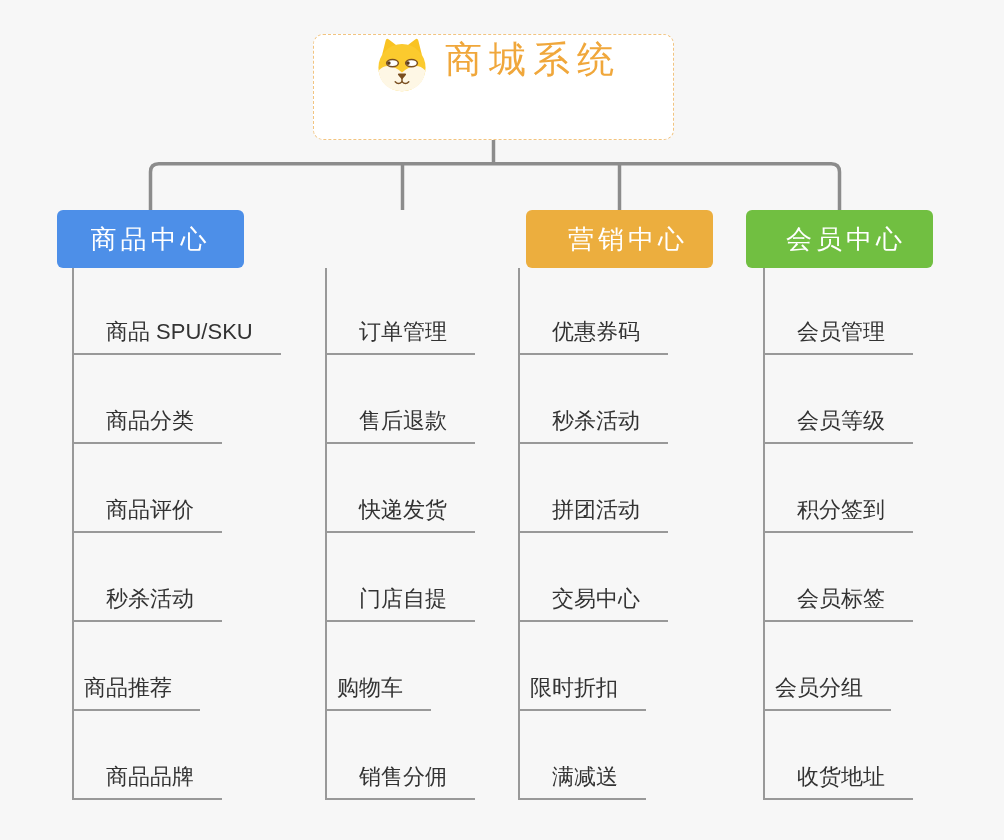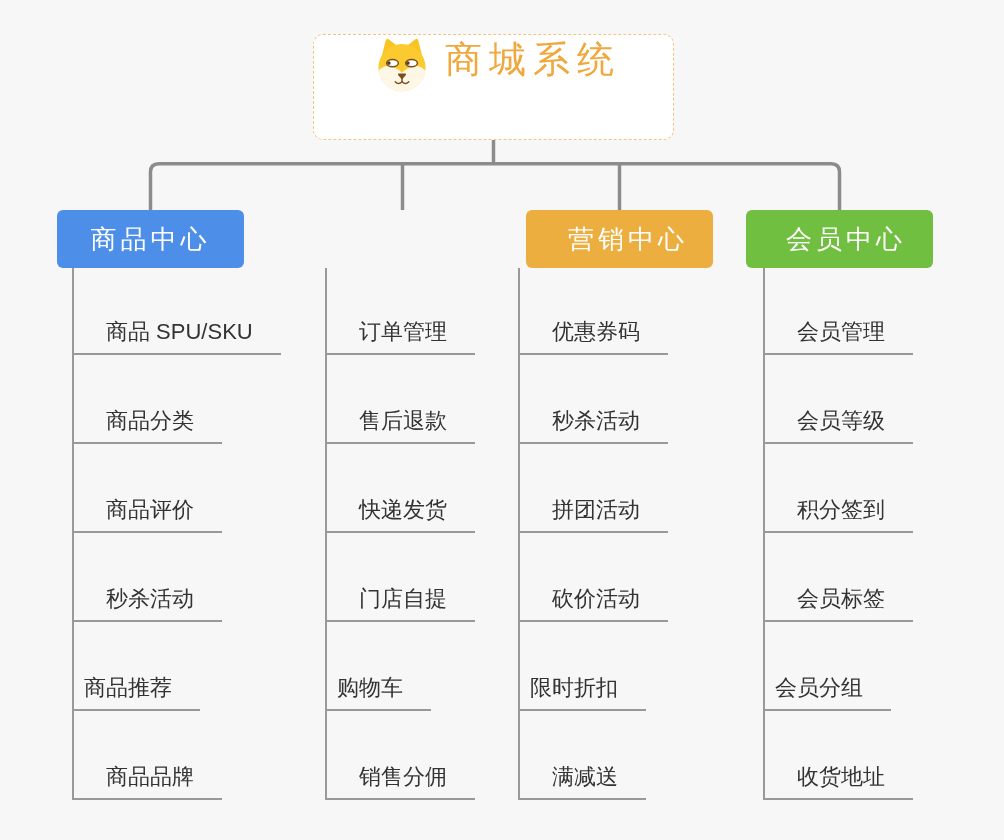--- a/index.html
+++ b/index.html
@@ -125,21 +125,21 @@
     <div class="leaf">快递发货</div>
     <div class="leaf">门店自提</div>
     <div class="leaf">购物车</div>
     <div class="leaf">销售分佣</div>
   </div>
 
   <div class="column col-2">
     <div class="leaf">优惠券码</div>
     <div class="leaf">秒杀活动</div>
     <div class="leaf">拼团活动</div>
-    <div class="leaf">砍价活动</div>
+    <div class="leaf">交易中心</div>
     <div class="leaf">限时折扣</div>
     <div class="leaf">满减送</div>
   </div>
 
   <div class="column col-3">
     <div class="leaf">会员管理</div>
     <div class="leaf">会员等级</div>
     <div class="leaf">积分签到</div>
     <div class="leaf">会员标签</div>
     <div class="leaf">会员分组</div>

